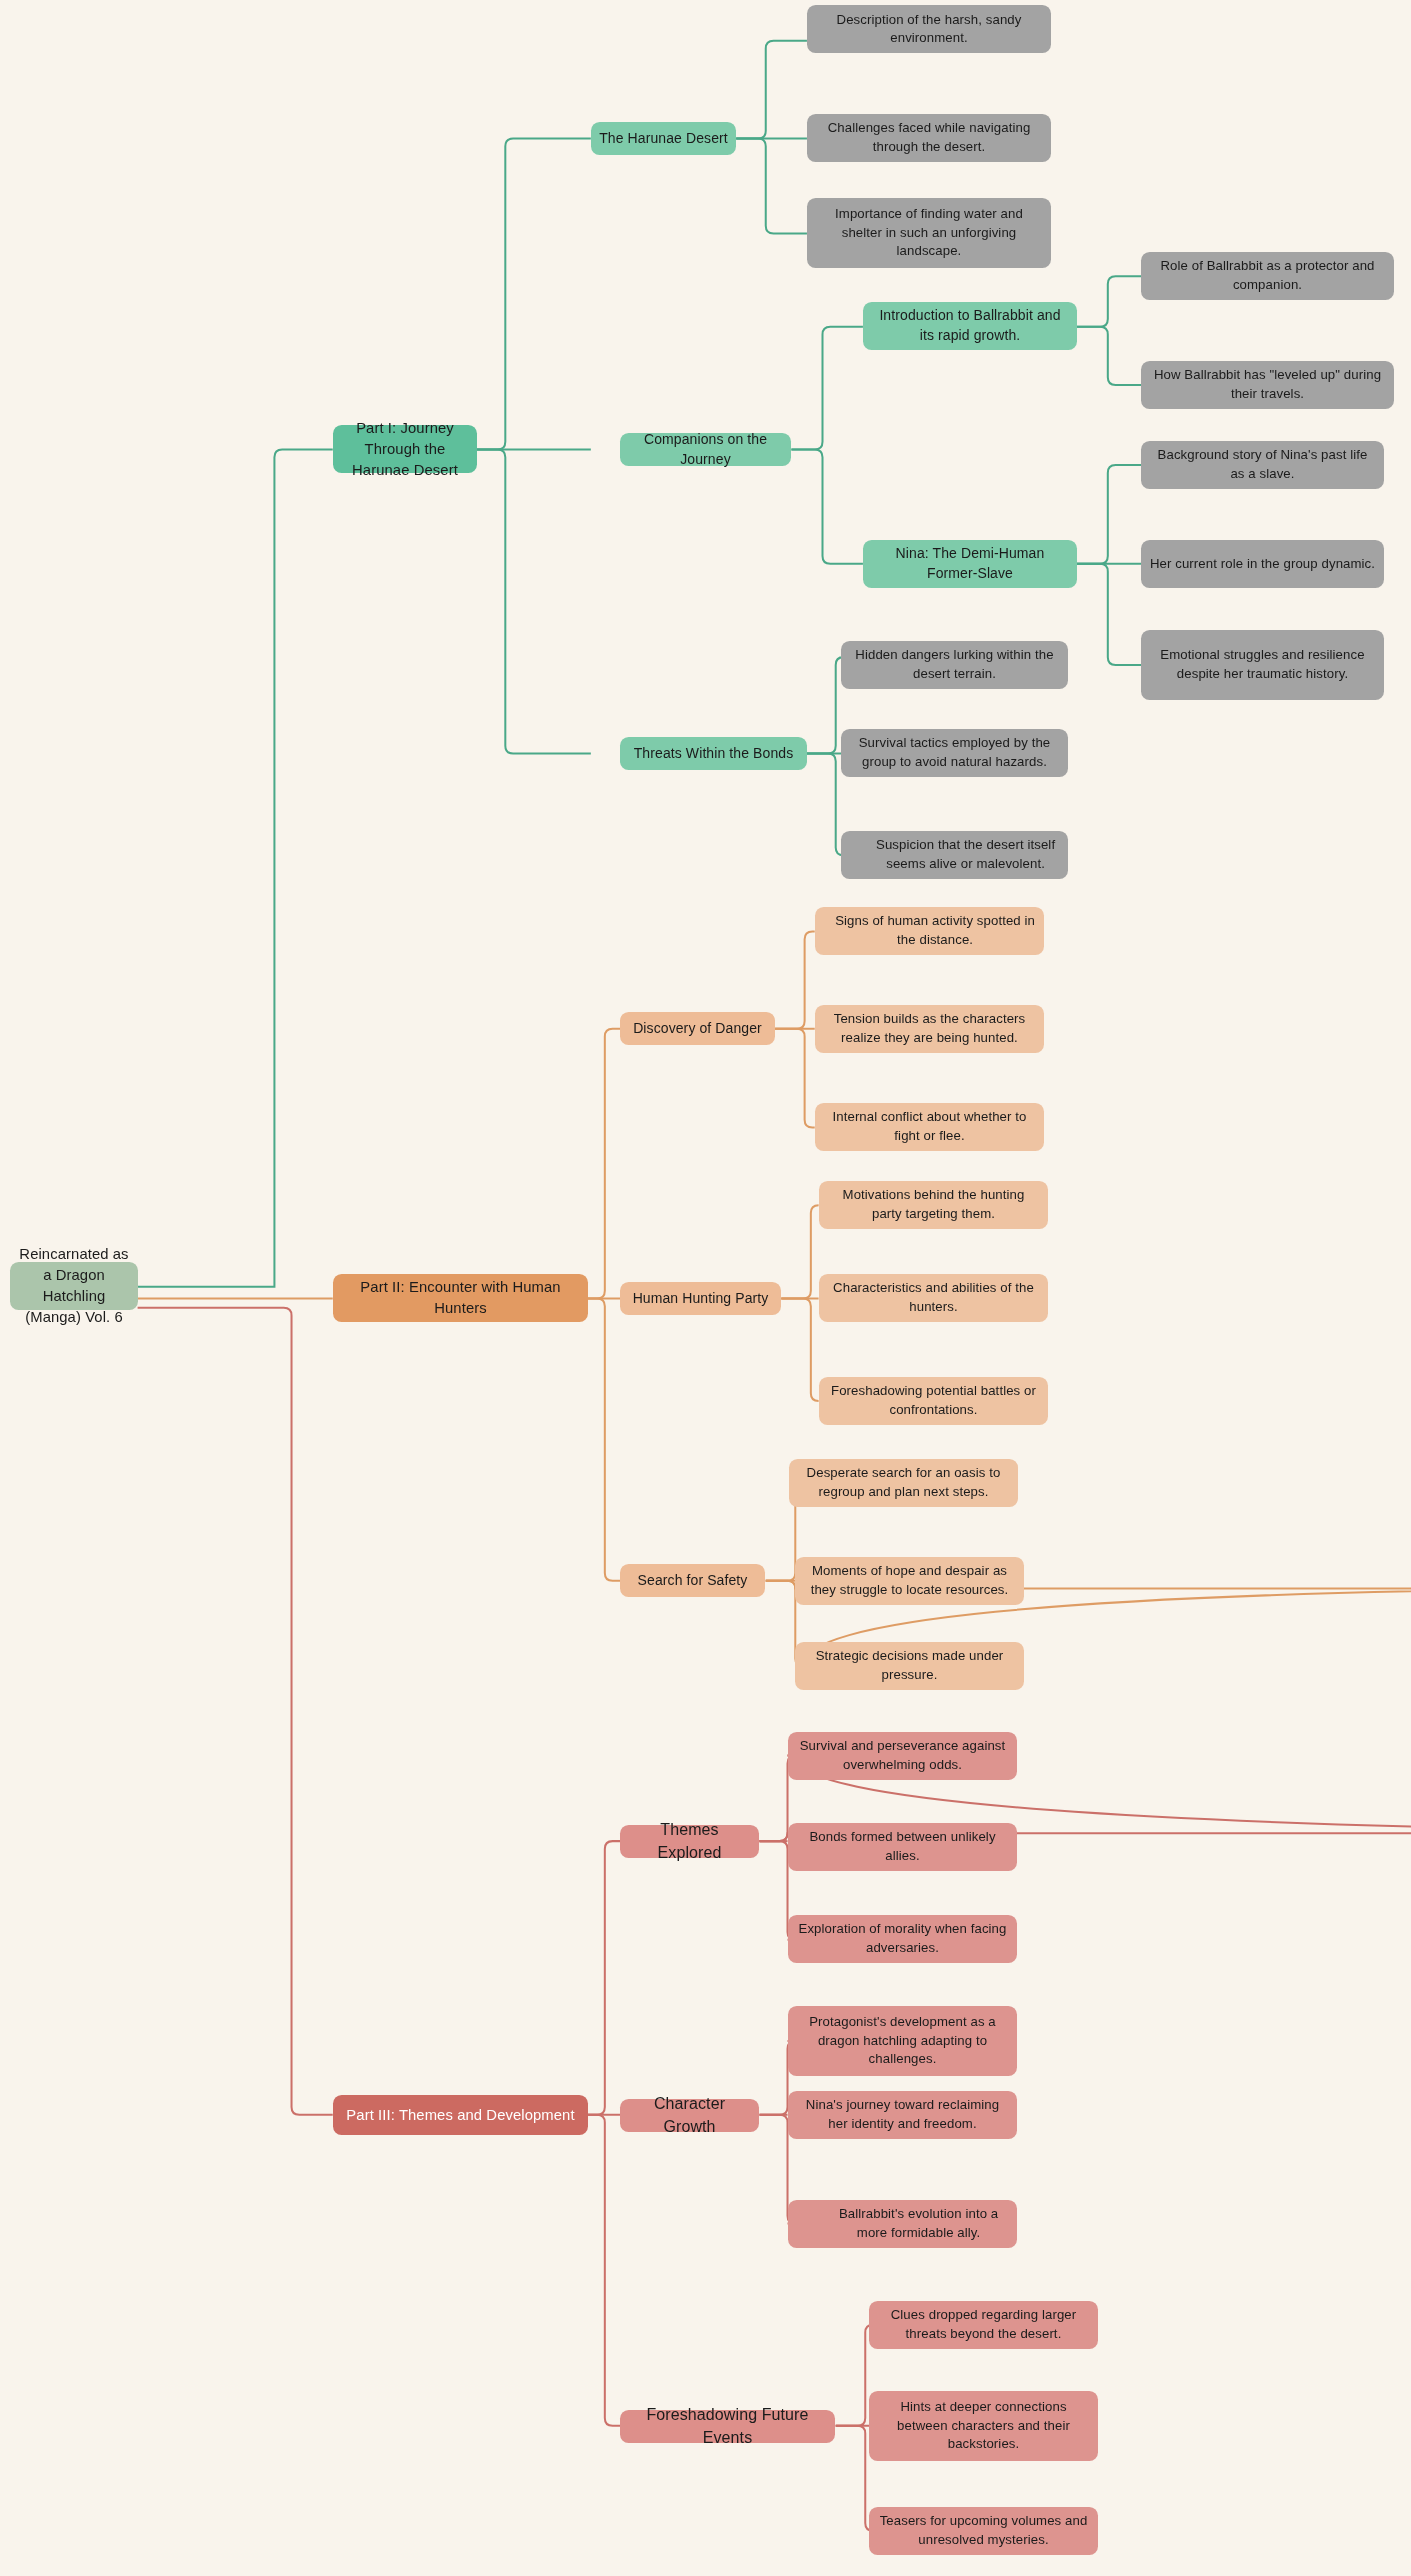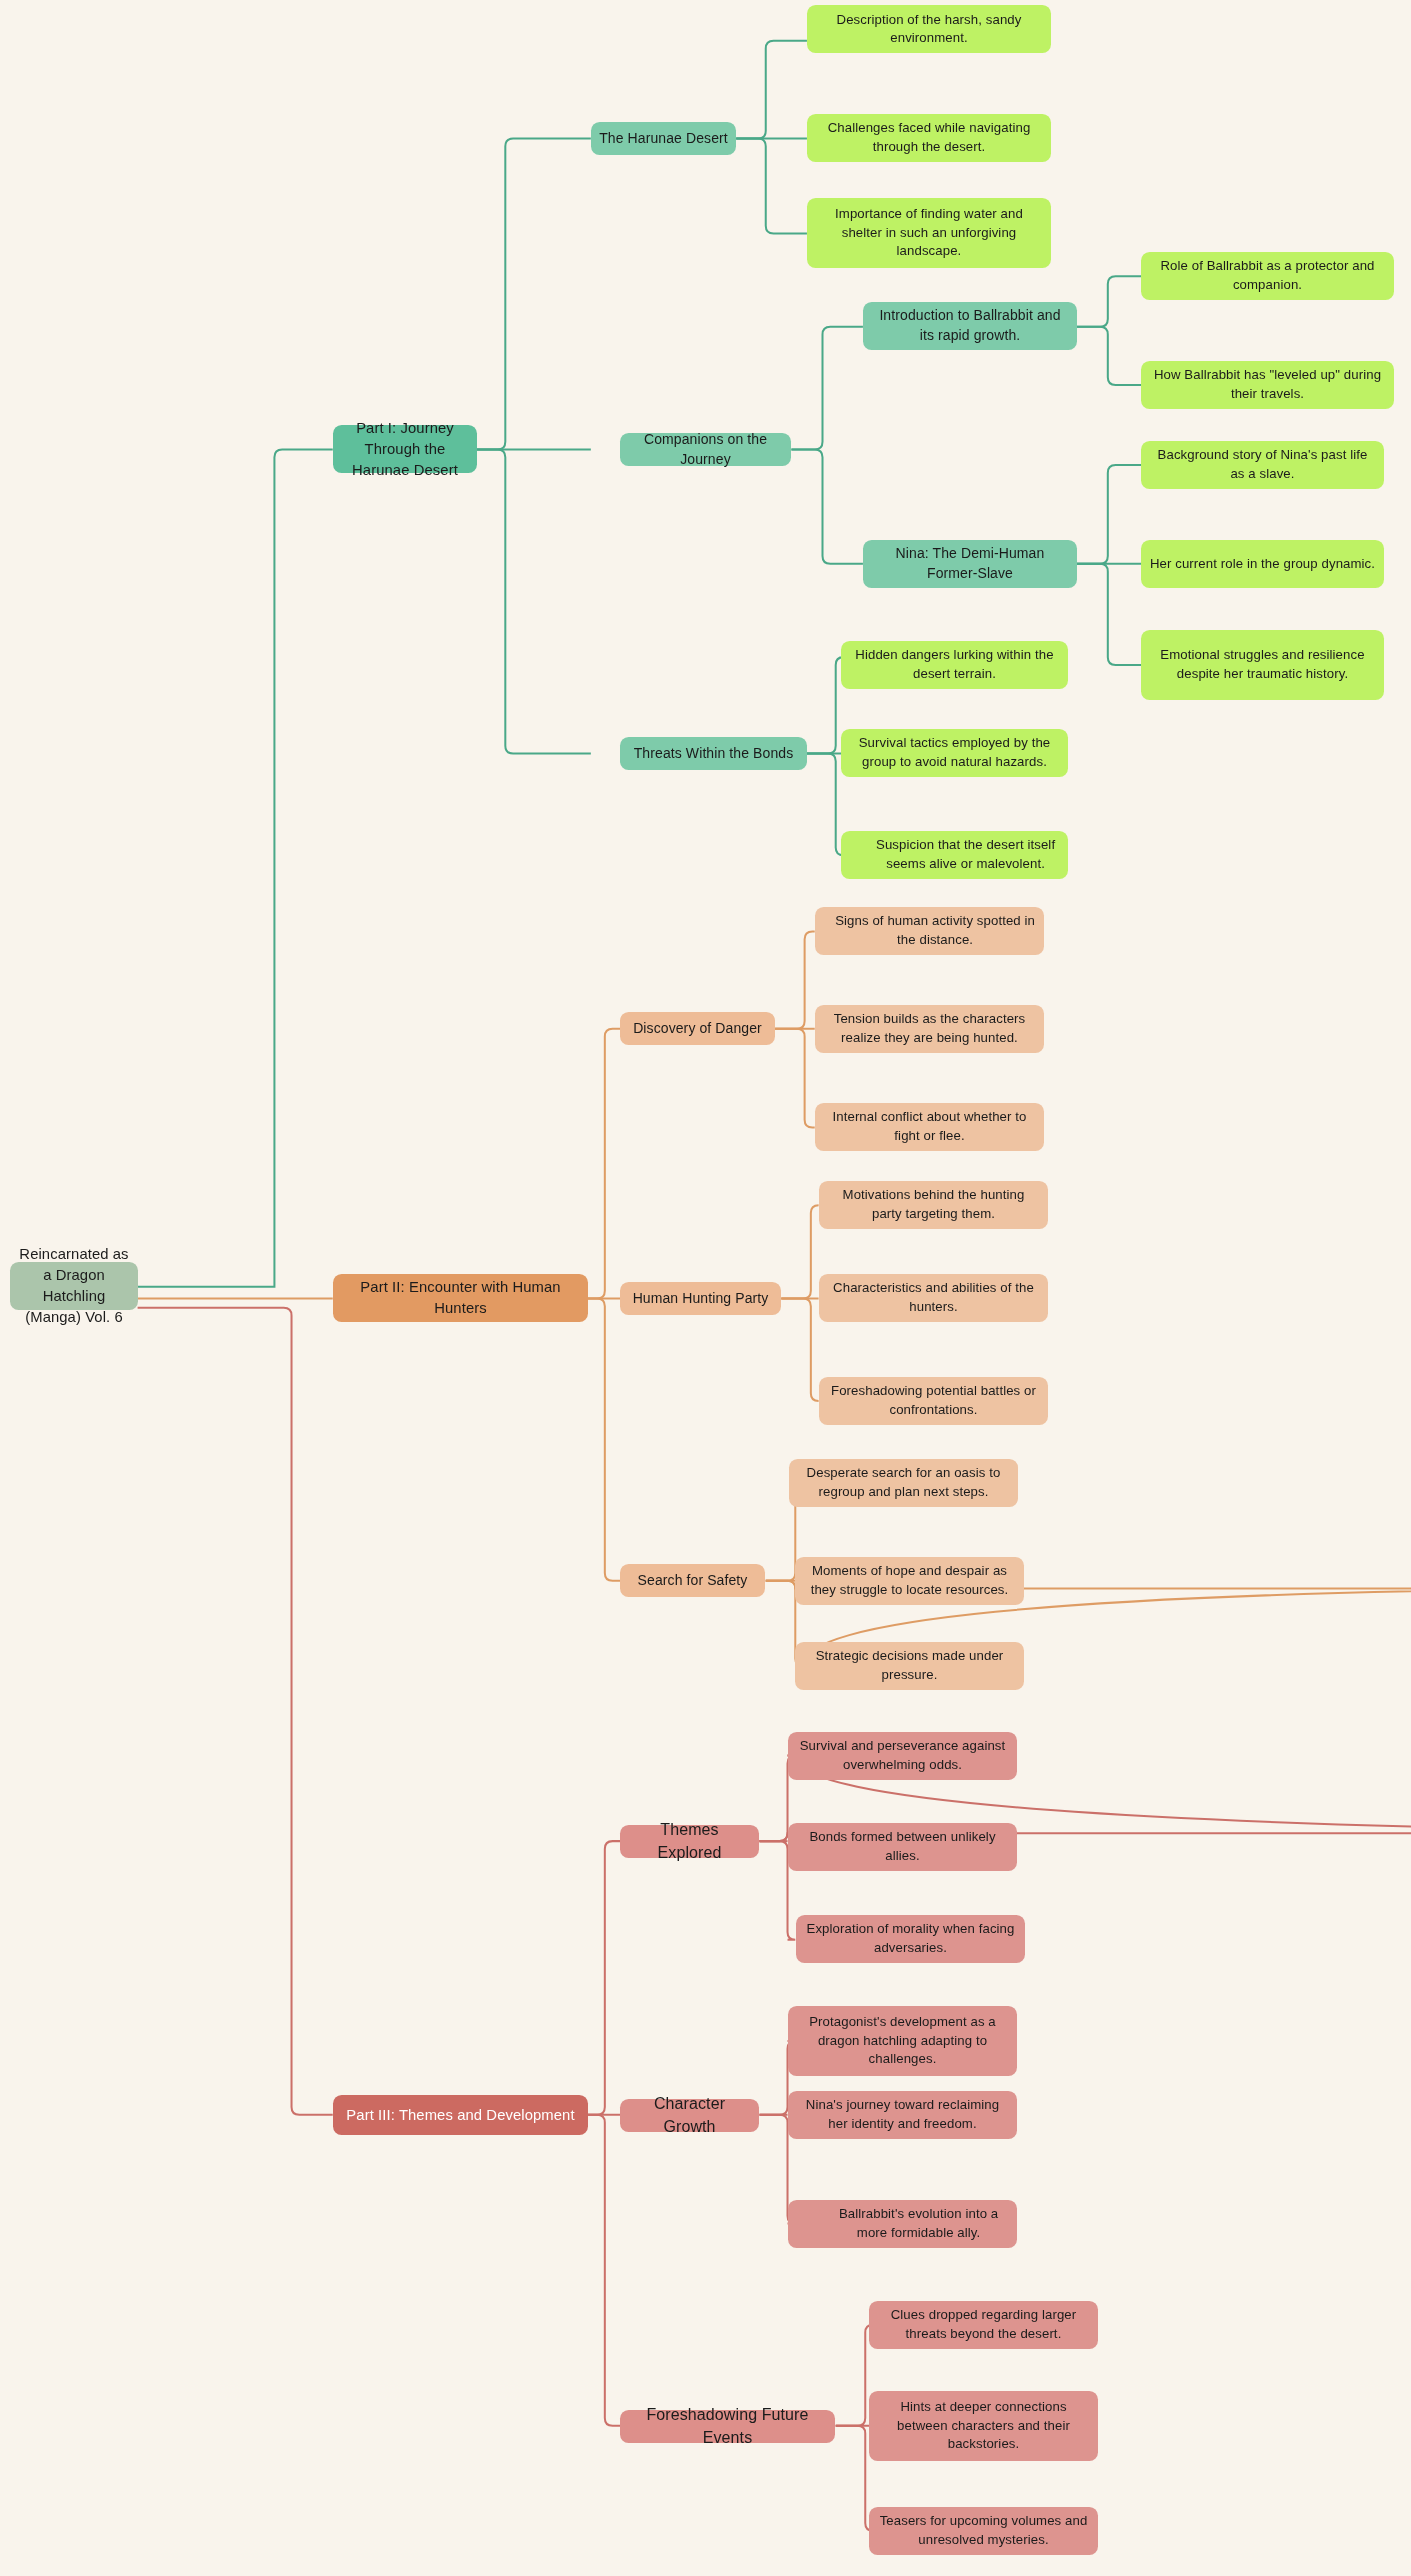--- a/index.html
+++ b/index.html
@@ -45,21 +45,21 @@
     font-weight: 400;
   }
   
   .n-root {
     background: #abc5ab;
     font-size: 14.8px;
   }
   
   .n-p1-main   { background: #5ebf9b; font-size: 14.8px; }
   .n-p1-sub    { background: #7ecbaa; font-size: 14px; }
-  .n-p1-leaf   { background: #bef264; font-size: 13.2px; }
+  .n-p1-leaf   { background: #a3a3a3; font-size: 13.2px; }
   
   .n-p2-main   { background: #e29a62; font-size: 14.8px; }
   .n-p2-sub    { background: #eebc97; font-size: 14px; }
   .n-p2-leaf   { background: #eec3a2; font-size: 13.2px; }
   
   .n-p3-main   { background: #cc6a61; font-size: 14.8px; color: #ffffff; }
   .n-p3-sub    { background: #dd8f8a; font-size: 16px; }
   .n-p3-leaf   { background: #dd948f; font-size: 13.2px; }
 
   .node span { display: block; width: 100%; }
@@ -249,21 +249,21 @@
 
   <div class="node n-p3-sub" style="left:620px; top:1825px; width:139px; height:33px;">
     <span>Themes Explored</span>
   </div>
   <div class="node n-p3-leaf" style="left:788px; top:1732px; width:229px; height:48px;">
     <span>Survival and perseverance against overwhelming odds.</span>
   </div>
   <div class="node n-p3-leaf" style="left:788px; top:1823px; width:229px; height:48px;">
     <span>Bonds formed between unlikely allies.</span>
   </div>
-  <div class="node n-p3-leaf" style="left:788px; top:1915px; width:229px; height:48px;margin-left:8px;">
+  <div class="node n-p3-leaf" style="left:788px; top:1915px; width:229px; height:48px;">
     <span>Exploration of morality when facing adversaries.</span>
   </div>
 
   <div class="node n-p3-sub" style="left:620px; top:2099px; width:139px; height:33px;">
     <span>Character Growth</span>
   </div>
   <div class="node n-p3-leaf" style="left:788px; top:2006px; width:229px; height:70px;">
     <span>Protagonist's development as a dragon hatchling adapting to challenges.</span>
   </div>
   <div class="node n-p3-leaf" style="left:788px; top:2091px; width:229px; height:48px;">

